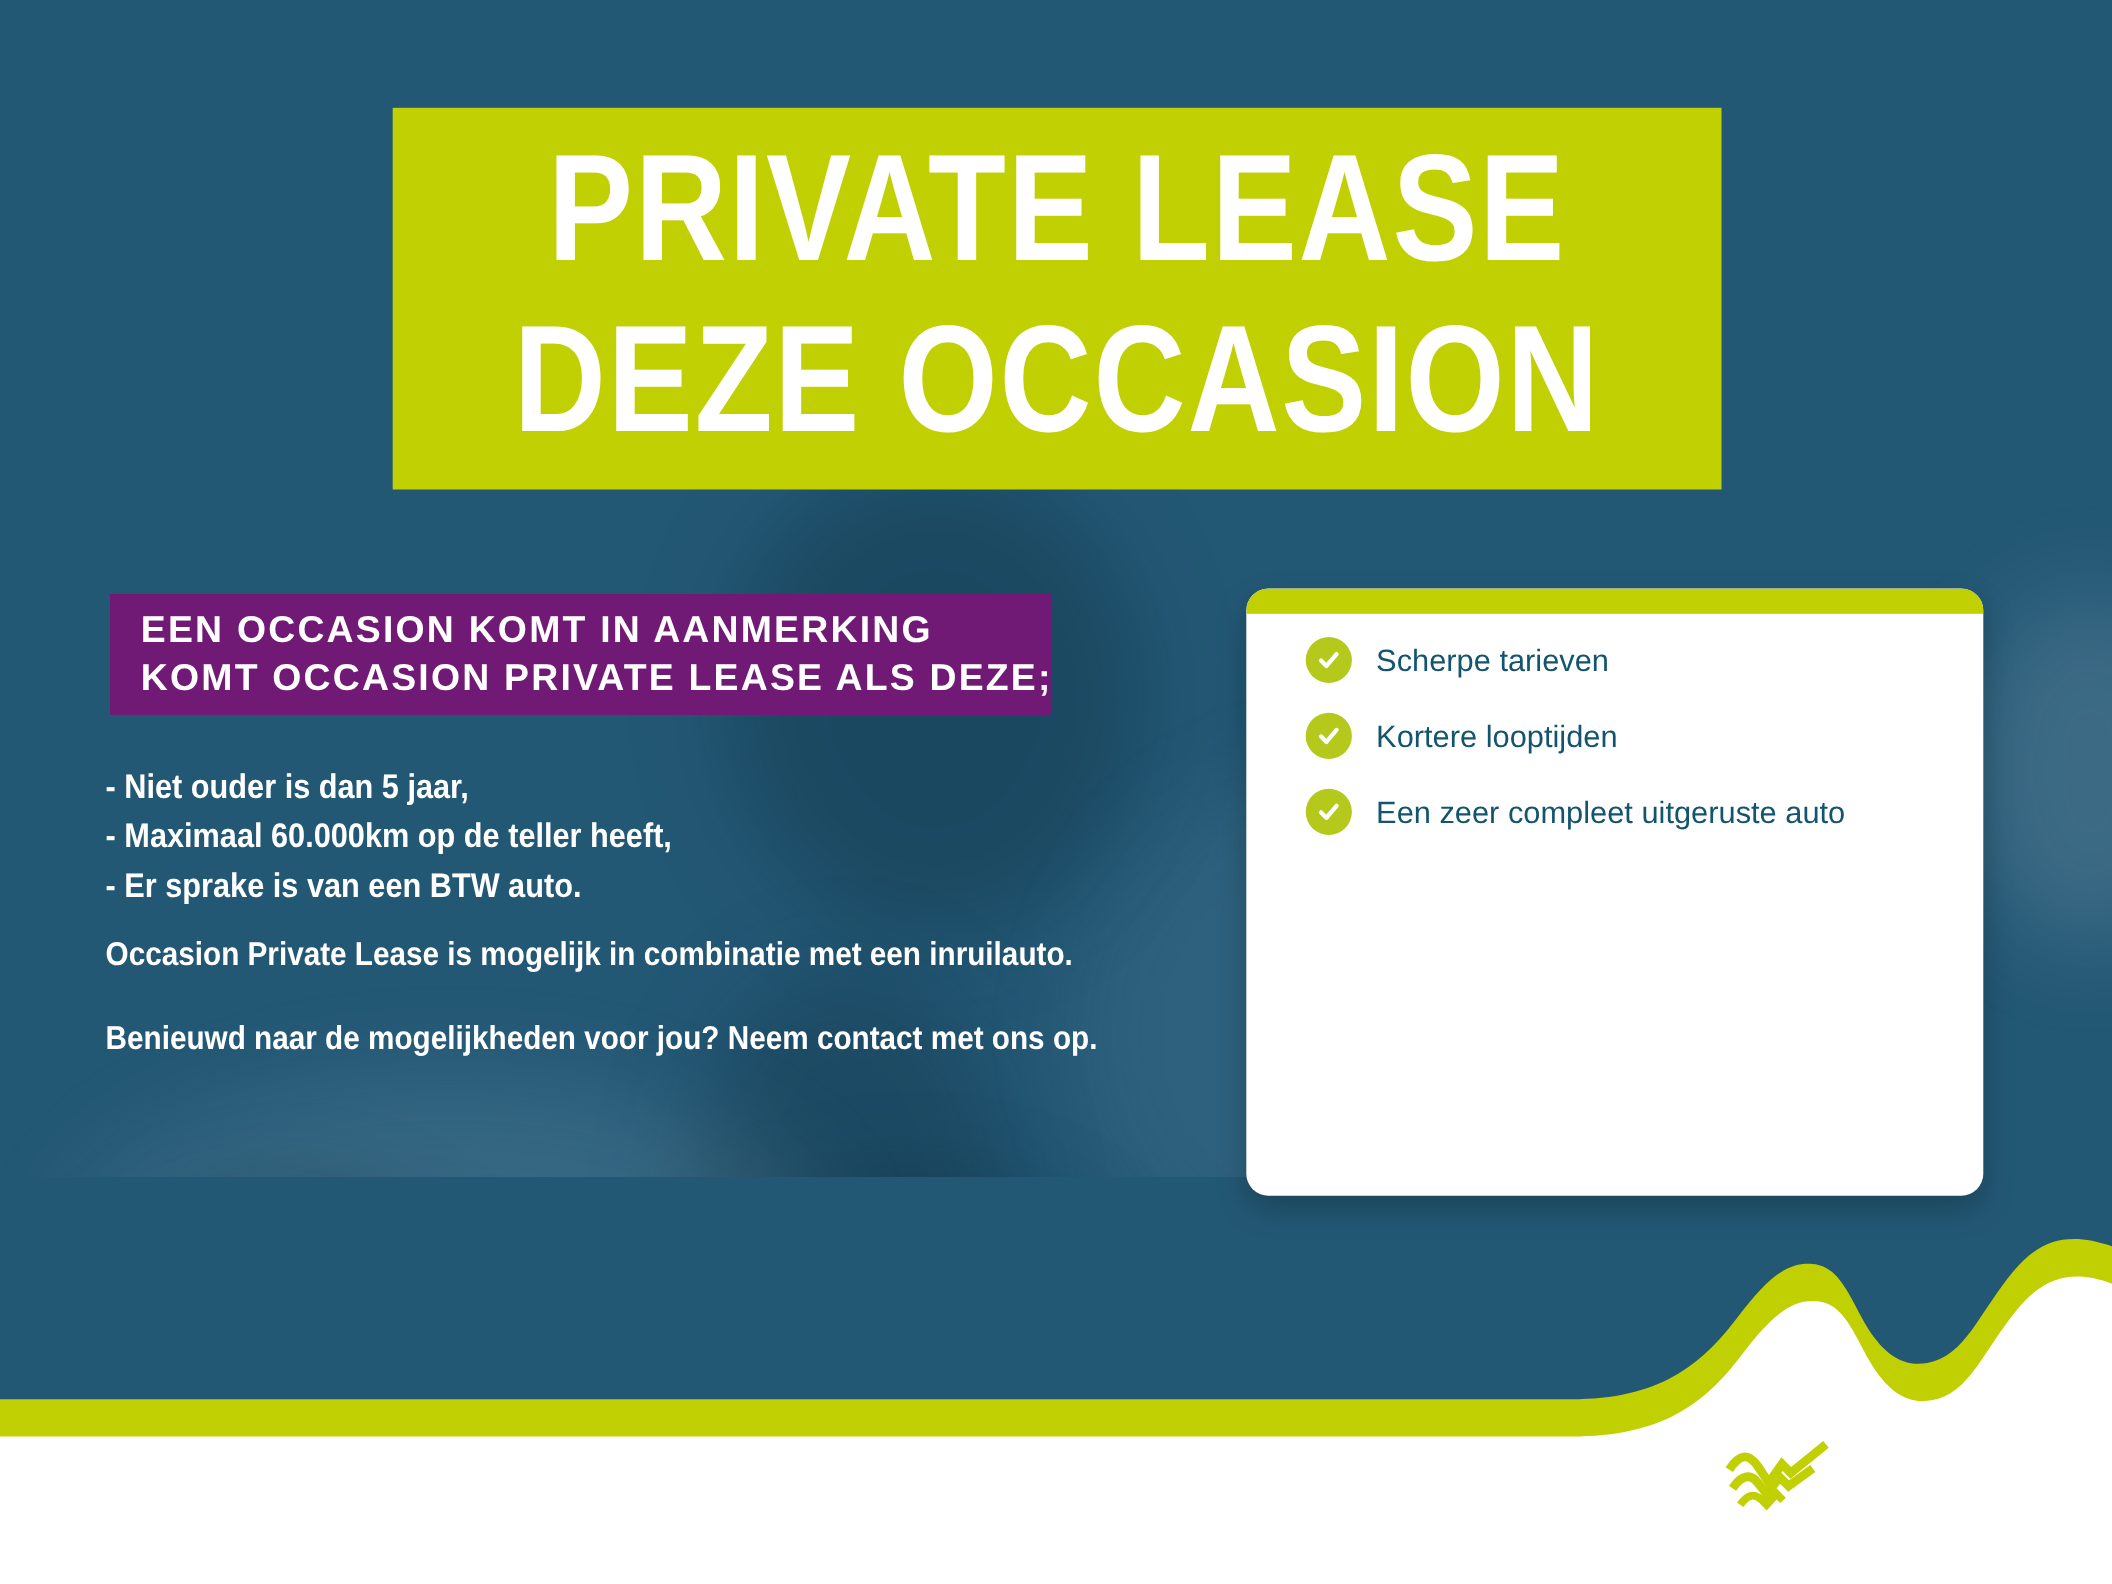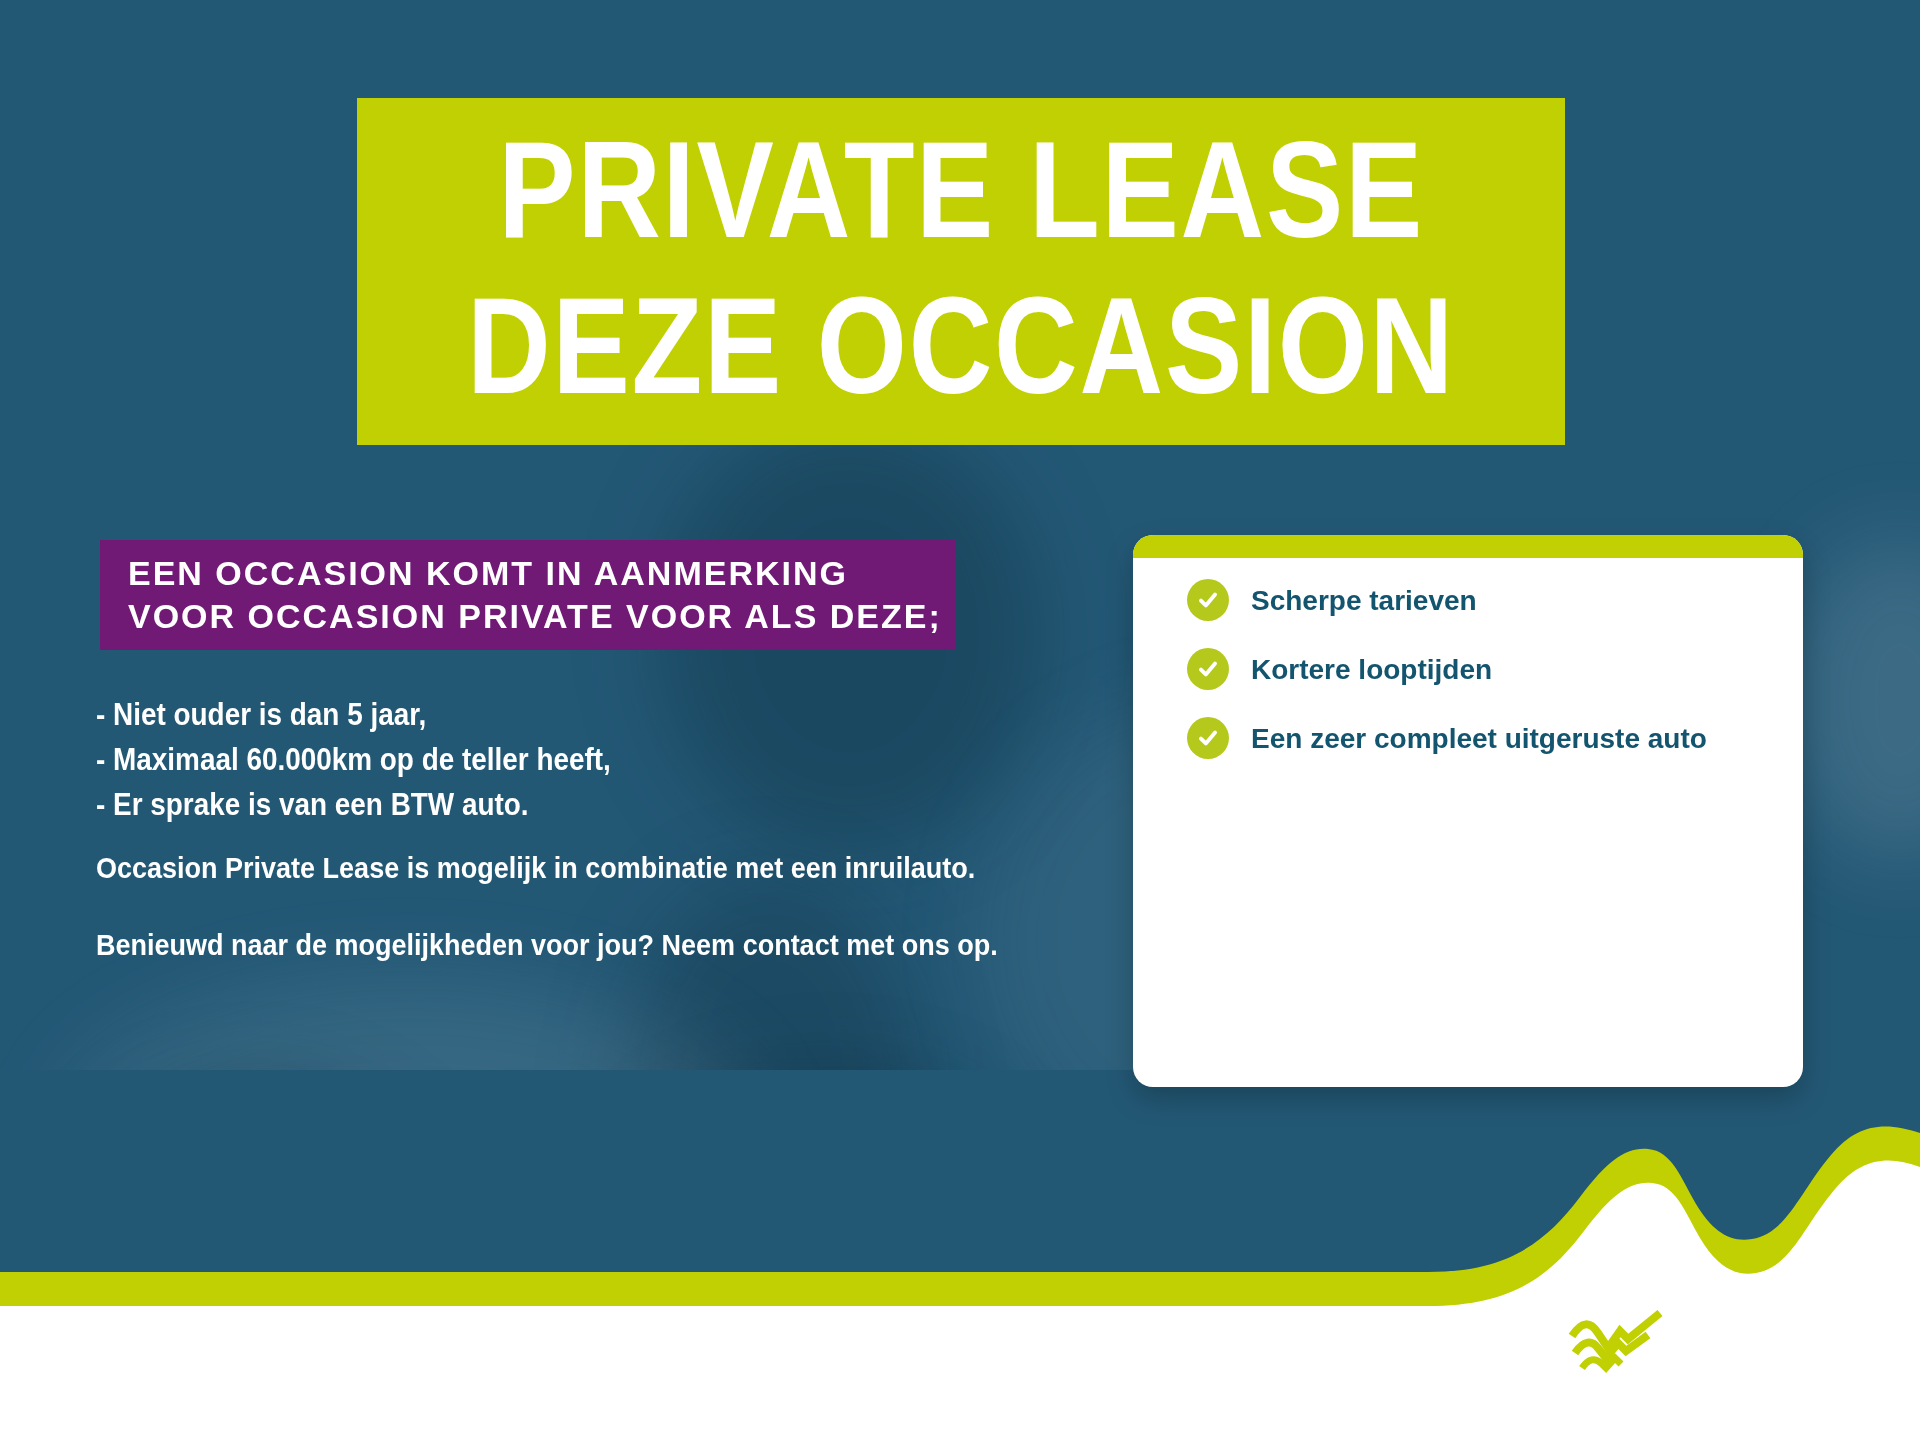--- a/index.html
+++ b/index.html
@@ -66,21 +66,21 @@
     margin:36px 30px 0 54px;
     color:#17506f;font-weight:700;font-size:37px;line-height:47px;letter-spacing:.5px;
   }
   .benefits{margin:21px 30px 0 54px;display:flex;flex-direction:column;gap:27px;}
   .benefit{display:flex;align-items:center;gap:22px;}
   .check{
     flex:0 0 auto;width:42px;height:42px;border-radius:50%;background:#b5c91d;
     display:flex;align-items:center;justify-content:center;align-self:flex-start;
   }
   .benefit-label{
-    color:#13546e;font-weight:700;font-size:28px;line-height:33px;
+    color:#13546e;font-weight:400;font-size:28px;line-height:33px;
     white-space:pre-line;
   }
 
   
   .wave{position:absolute;left:0;top:1070px;width:1920px;height:370px;}
 
   
   .logo{position:absolute;left:1568px;top:1303px;display:flex;align-items:flex-start;}
   .logo-icon{width:96px;height:66px;margin-top:6px;}
   .logo-text{margin-left:2px;}
@@ -112,21 +112,21 @@
     <path fill="#235875" d="M0,202 L1428,202 C1508,202 1546,172 1580,127 C1608,90 1626,77 1648,79 C1672,81 1681,108 1696,134 C1712,161 1730,173 1752,169 C1787,163 1799,123 1831,85 C1857,54 1884,51 1920,63 L1920,0 L0,0 Z"></path>
   </svg>
 
   <div class="hero">
     <div class="line">PRIVATE LEASE</div>
     <div class="line">DEZE OCCASION</div>
   </div>
 
   <div class="elig-banner">
     <div class="bl">EEN OCCASION KOMT IN AANMERKING</div>
-    <div class="bl">VOOR OCCASION PRIVATE VOOR ALS DEZE;</div>
+    <div class="bl">KOMT OCCASION PRIVATE LEASE ALS DEZE;</div>
   </div>
 
   <div class="bullets">
     <div>- Niet ouder is dan 5 jaar,</div>
     <div>- Maximaal 60.000km op de teller heeft,</div>
     <div>- Er sprake is van een BTW auto.</div>
   </div>
 
   <div class="para p1">Occasion Private Lease is mogelijk in combinatie met een inruilauto.</div>
   <div class="para p2">Benieuwd naar de mogelijkheden voor jou? Neem contact met ons op.</div>

